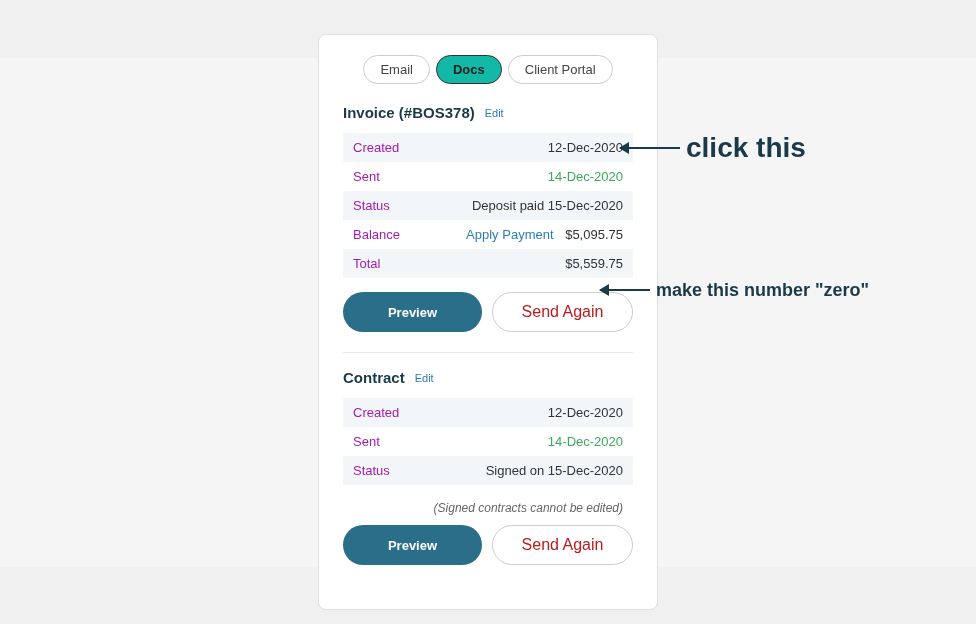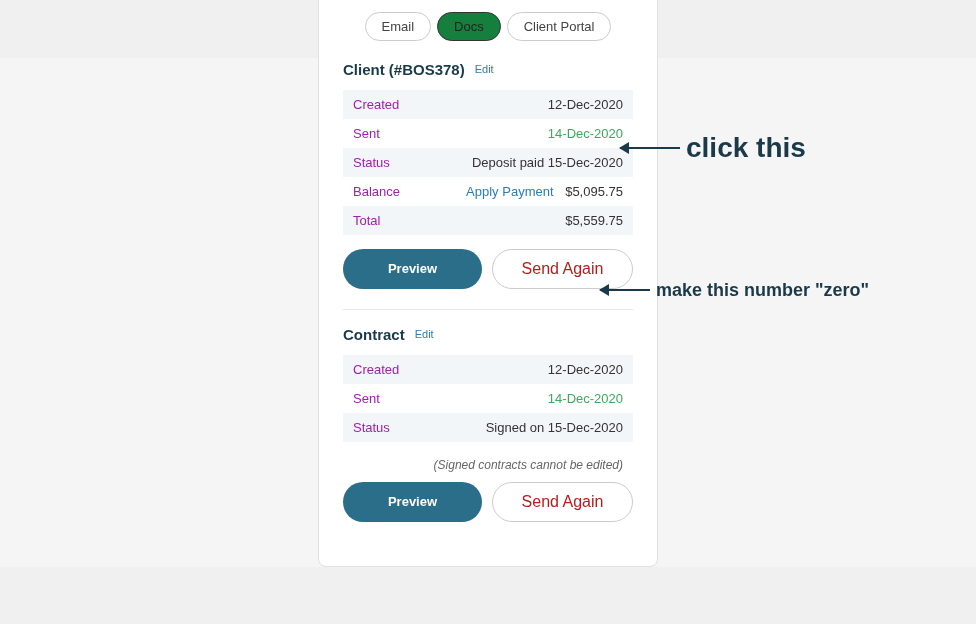--- a/index.html
+++ b/index.html
@@ -14,21 +14,21 @@
       justify-content: center;
       position: relative;
     }
 
     .page-wrapper {
       position: relative;
       width: 976px;
       height: 509px;
       background: #f5f5f5;
       display: flex;
-      align-items: flex-end;
+      align-items: center;
       justify-content: center;
       padding-top: 10px;
     }
 
     .card {
       background: #fff;
       border: 1px solid #e0e0e0;
       border-radius: 8px;
       width: 340px;
       padding: 20px 24px 24px;
@@ -47,22 +47,22 @@
       padding: 6px 16px;
       border-radius: 20px;
       border: 1.5px solid #ccc;
       background: #fff;
       font-size: 13px;
       color: #444;
       cursor: pointer;
     }
     .tab-btn.active {
       border-color: #333;
-      background: #15803d;
-      font-weight: 400;
+      background: #14b8a6;
+      font-weight: 700;
       color: #222;
     }
 
     
     .section-header {
       display: flex;
       align-items: center;
       gap: 10px;
       margin-bottom: 12px;
     }
@@ -239,21 +239,21 @@
 
   <div class="card">
 
     <div class="tabs">
       <button class="tab-btn">Email</button>
       <button class="tab-btn active">Docs</button>
       <button class="tab-btn">Client Portal</button>
     </div>
 
     <div class="section-header">
-      <span class="section-title">Client (#BOS378)</span>
+      <span class="section-title">Invoice (#BOS378)</span>
       <a class="edit-link">Edit</a>
     </div>
 
     <table class="info-table">
       <tbody>
           <tr>
         <td class="label-cell">Created</td>
         <td class="value-cell">12-Dec-2020</td>
       </tr>
       <tr>

